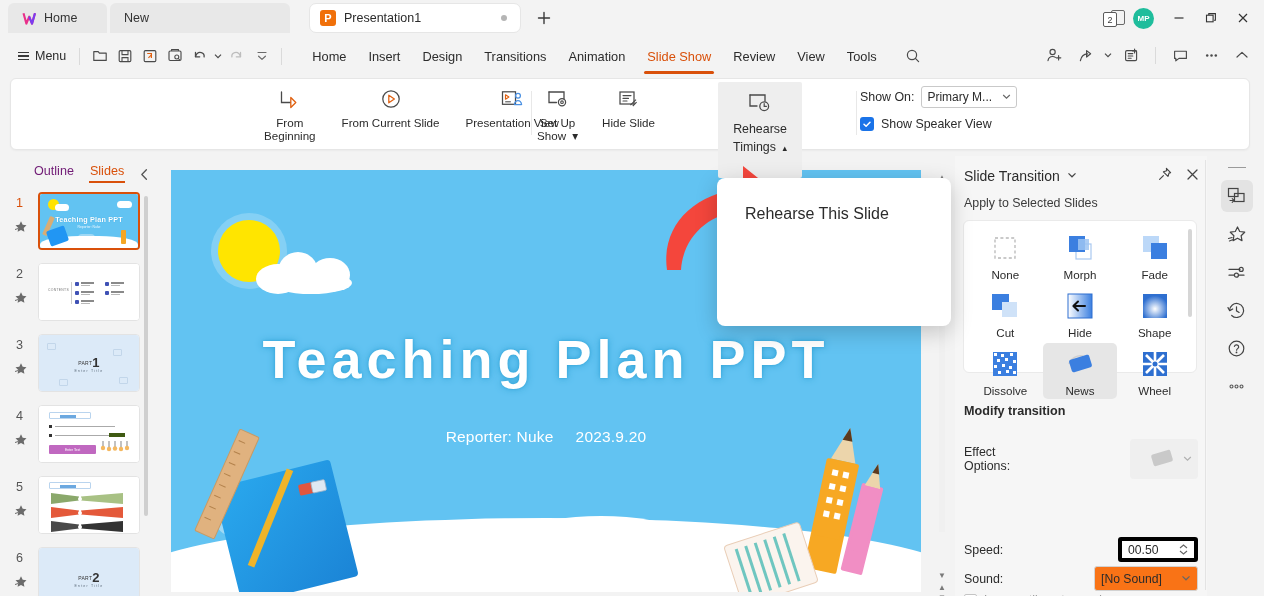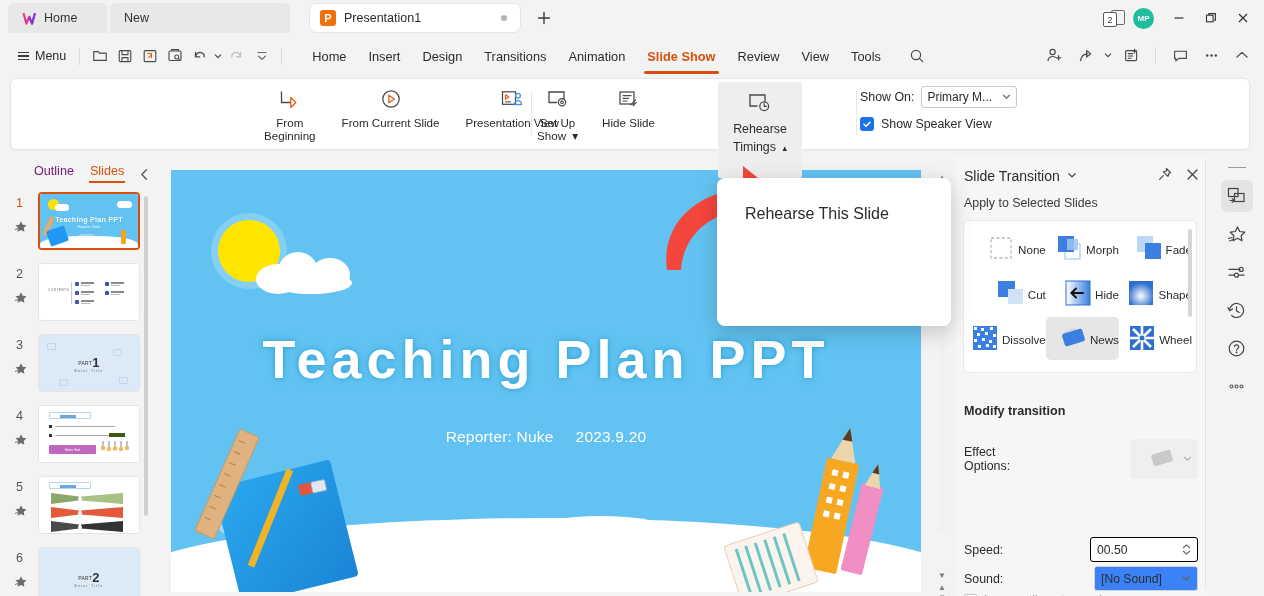--- a/index.html
+++ b/index.html
@@ -52,21 +52,21 @@
   
   .menubar { position:absolute; left:0; top:40px; width:1264px; height:32px; display:flex; align-items:center; }
   .menu-btn { display:flex; align-items:center; gap:6px; margin-left:12px; font-size:12.5px; color:#2b2b2b; padding:3px 6px; border-radius:4px; }
   .hamb { display:inline-block; width:11px; }
   .hamb i { display:block; height:1.3px; background:#3a3a3a; margin:2.5px 0; }
   .msep { width:1px; height:17px; background:#dadada; margin:0 7px; }
   .qicon { width:25px; height:24px; display:flex; align-items:center; justify-content:center; color:#4a4a4a; }
   .qicon.dim { color:#bdbdbd; }
   .tabs { display:flex; align-items:center; margin-left:12px; gap:0px; }
   .rtab { position:relative; padding:4px 11px; font-size:12.8px; color:#2c2c2c; border-radius:4px; }
-  .rtab.active { color:#d9500a; font-weight:bold; }
+  .rtab.active { color:#d9500a; font-weight:normal; }
   .rtab.active::after { content:''; position:absolute; left:8px; right:8px; bottom:-6px; height:2.4px; background:#d9500a; border-radius:2px; }
   .search-ic { margin-left:12px; width:26px; height:24px; display:flex; align-items:center; justify-content:center; }
   .mb-right { position:absolute; right:8px; top:2px; display:flex; align-items:center; gap:3px; }
   .mb-right .qicon { width:28px; height:26px; }
 
   
   .ribbon { position:absolute; left:10px; top:78px; width:1240px; height:72px;
             background:#fff; border:1px solid #e6e6e6; border-radius:6px;
             box-shadow:0 1px 2px rgba(0,0,0,.04); }
   .rb-group { position:absolute; top:4px; height:64px; display:flex; align-items:flex-start; }
@@ -209,37 +209,37 @@
   
   .rightpanel { position:absolute; left:955px; top:156px; width:252px; height:440px; background:#f6f6f6; }
   .rp-head { position:relative; height:40px; display:flex; align-items:center; padding:0 10px 0 9px; }
   .rp-title { font-size:14px; color:#2b2b2b; }
   .rp-caret { margin-left:7px; color:#444; }
   .rp-actions { position:absolute; right:8px; top:11px; display:flex; gap:14px; align-items:center; color:#444; }
   .rp-sub { padding:0 9px; font-size:12.4px; color:#3a3a3a; margin-bottom:6px; }
   .trans-box { position:absolute; left:8px; top:64px; width:234px; height:153px; background:#fff;
                border-radius:6px; border:1px solid #eaeaea; padding:6px 4px; }
   .trans-grid { display:grid; grid-template-columns:repeat(3,1fr); row-gap:2px; }
-  .tcell { display:flex; flex-direction:row; align-items:center; padding:4px 0 2px; border-radius:5px;justify-content:flex-end; }
+  .tcell { display:flex; flex-direction:column; align-items:center; padding:4px 0 2px; border-radius:5px; }
   .tcell.sel { background:#e6e6e6; }
   .tico { width:34px; height:34px; margin-bottom:3px; position:relative; }
   .tlbl { font-size:11.6px; color:#2b2b2b; }
   .tsb { position:absolute; right:4px; top:8px; width:4px; height:88px; background:#d6d6d6; border-radius:2px; }
 
   .modify { position:absolute; left:9px; top:248px; font-size:12.6px; font-weight:bold; color:#2b2b2b; }
   .frow { position:absolute; left:9px; width:234px; display:flex; align-items:center; }
   .flbl { width:78px; font-size:12.4px; color:#2b2b2b; }
   .eff-box { width:68px; height:40px; background:#efefef; border-radius:4px; display:flex; align-items:center;
              justify-content:center; position:relative; }
   .eff-chev { position:absolute; right:6px; color:#b0b0b0; }
-  .spin { width:108px; height:25px; background:#fff; border:1px solid #000000; border-radius:3px;
+  .spin { width:80px; height:25px; background:#fff; border:4px solid #000000; border-radius:3px;
           display:flex; align-items:center; padding:0 6px; font-size:12.2px; color:#2b2b2b; }
   .spin .sv { flex:1; }
   .spin .arrows { display:flex; flex-direction:column; gap:1px; color:#666; }
-  .selbox { width:104px; height:25px; background:#3b82f6; border:1px solid #d2d2d2; border-radius:3px;
+  .selbox { width:104px; height:25px; background:#f97316; border:1px solid #d2d2d2; border-radius:3px;
             display:flex; align-items:center; padding:0 6px; font-size:12.2px; color:#2b2b2b; }
   .selbox .sv { flex:1; }
   .loop-chk { width:13px; height:13px; border:1.2px solid #c4c4c4; border-radius:2px; background:#fff; }
   .loop-lbl { font-size:12.4px; color:#9a9a9a; }
 
   
   .farbar { position:absolute; left:1209px; top:156px; width:55px; height:440px; background:#f3f3f3;
             display:flex; flex-direction:column; align-items:center; padding-top:8px; gap:6px; }
   .farbar .fbtn { width:32px; height:32px; border-radius:6px; display:flex; align-items:center; justify-content:center; color:#444; }
   .farbar .fbtn.sel { background:#e3e3e3; }

